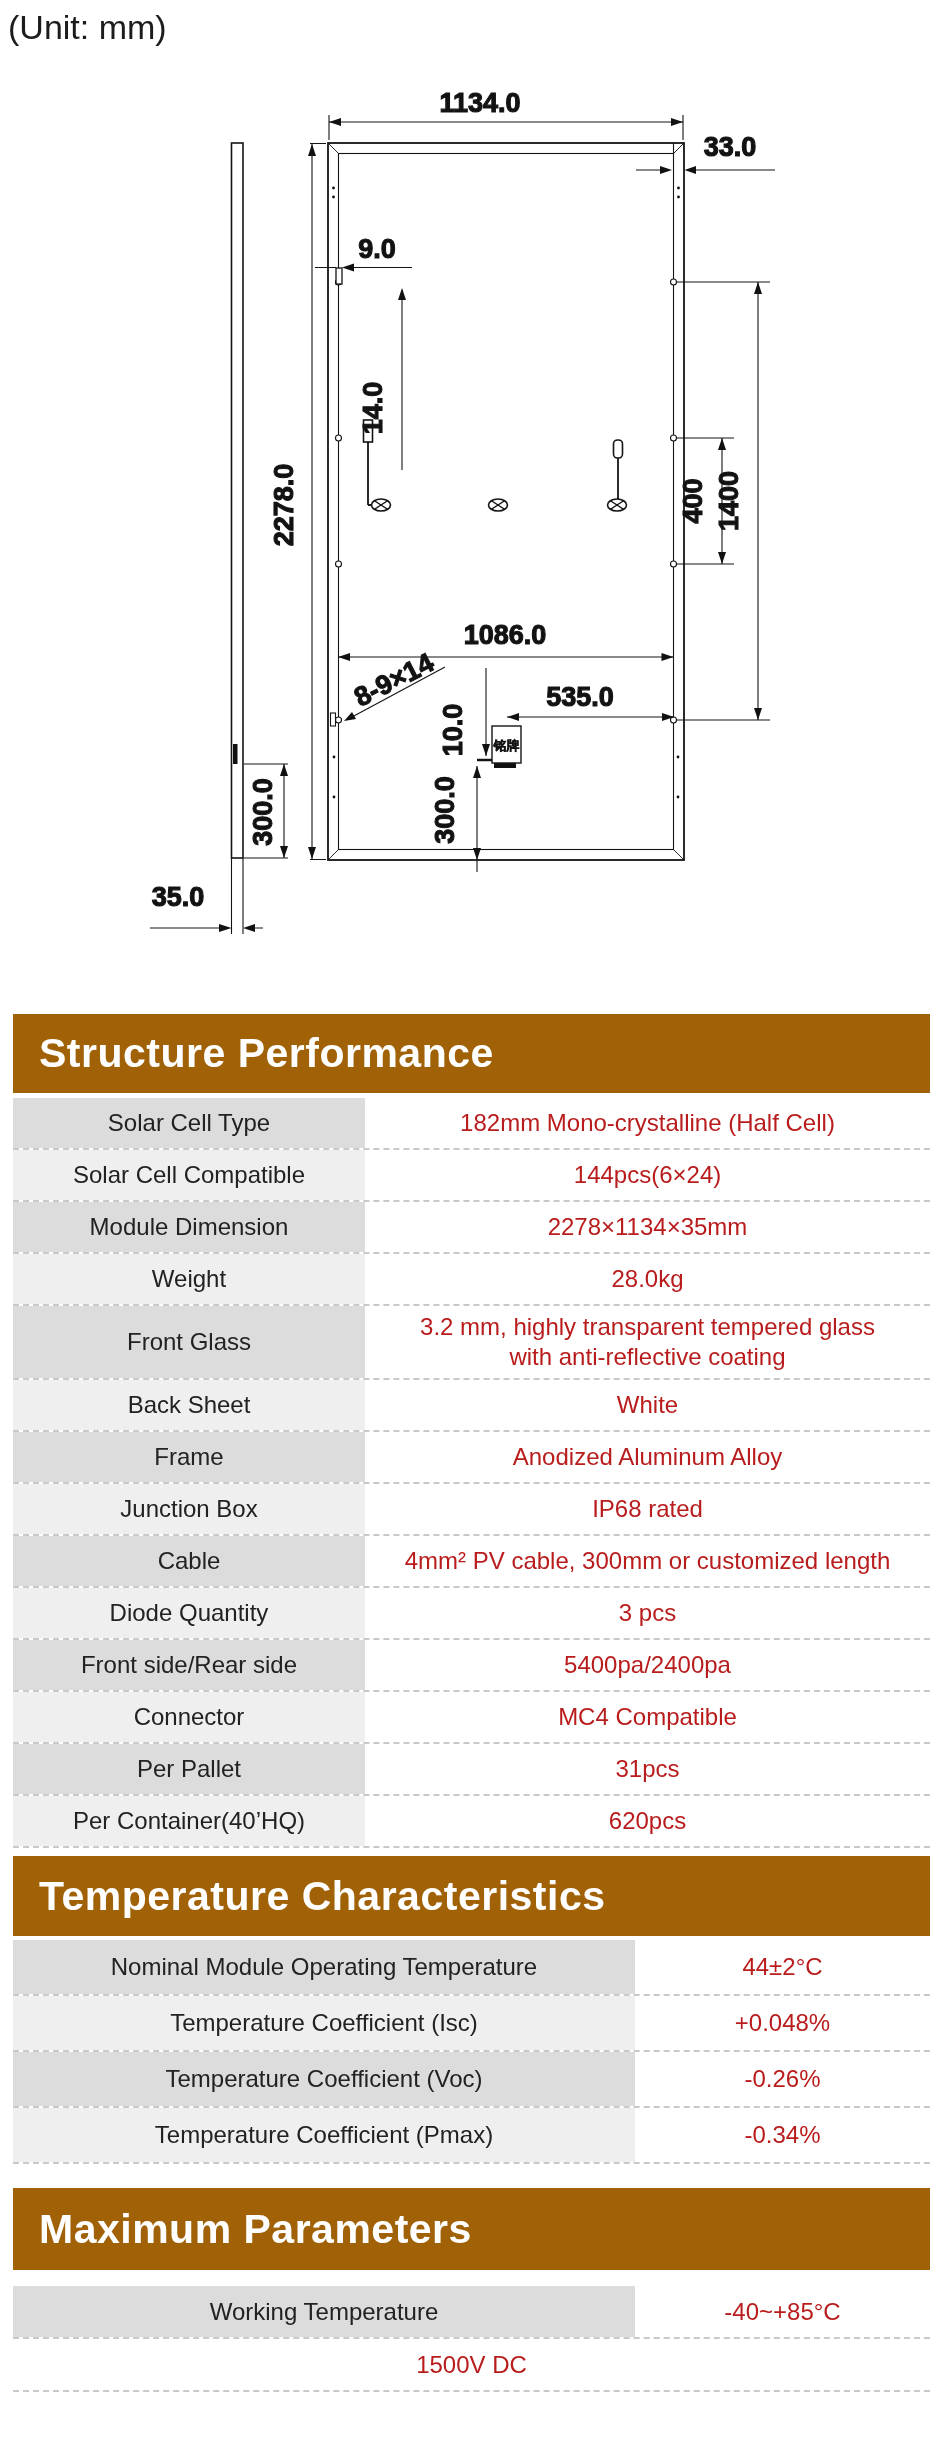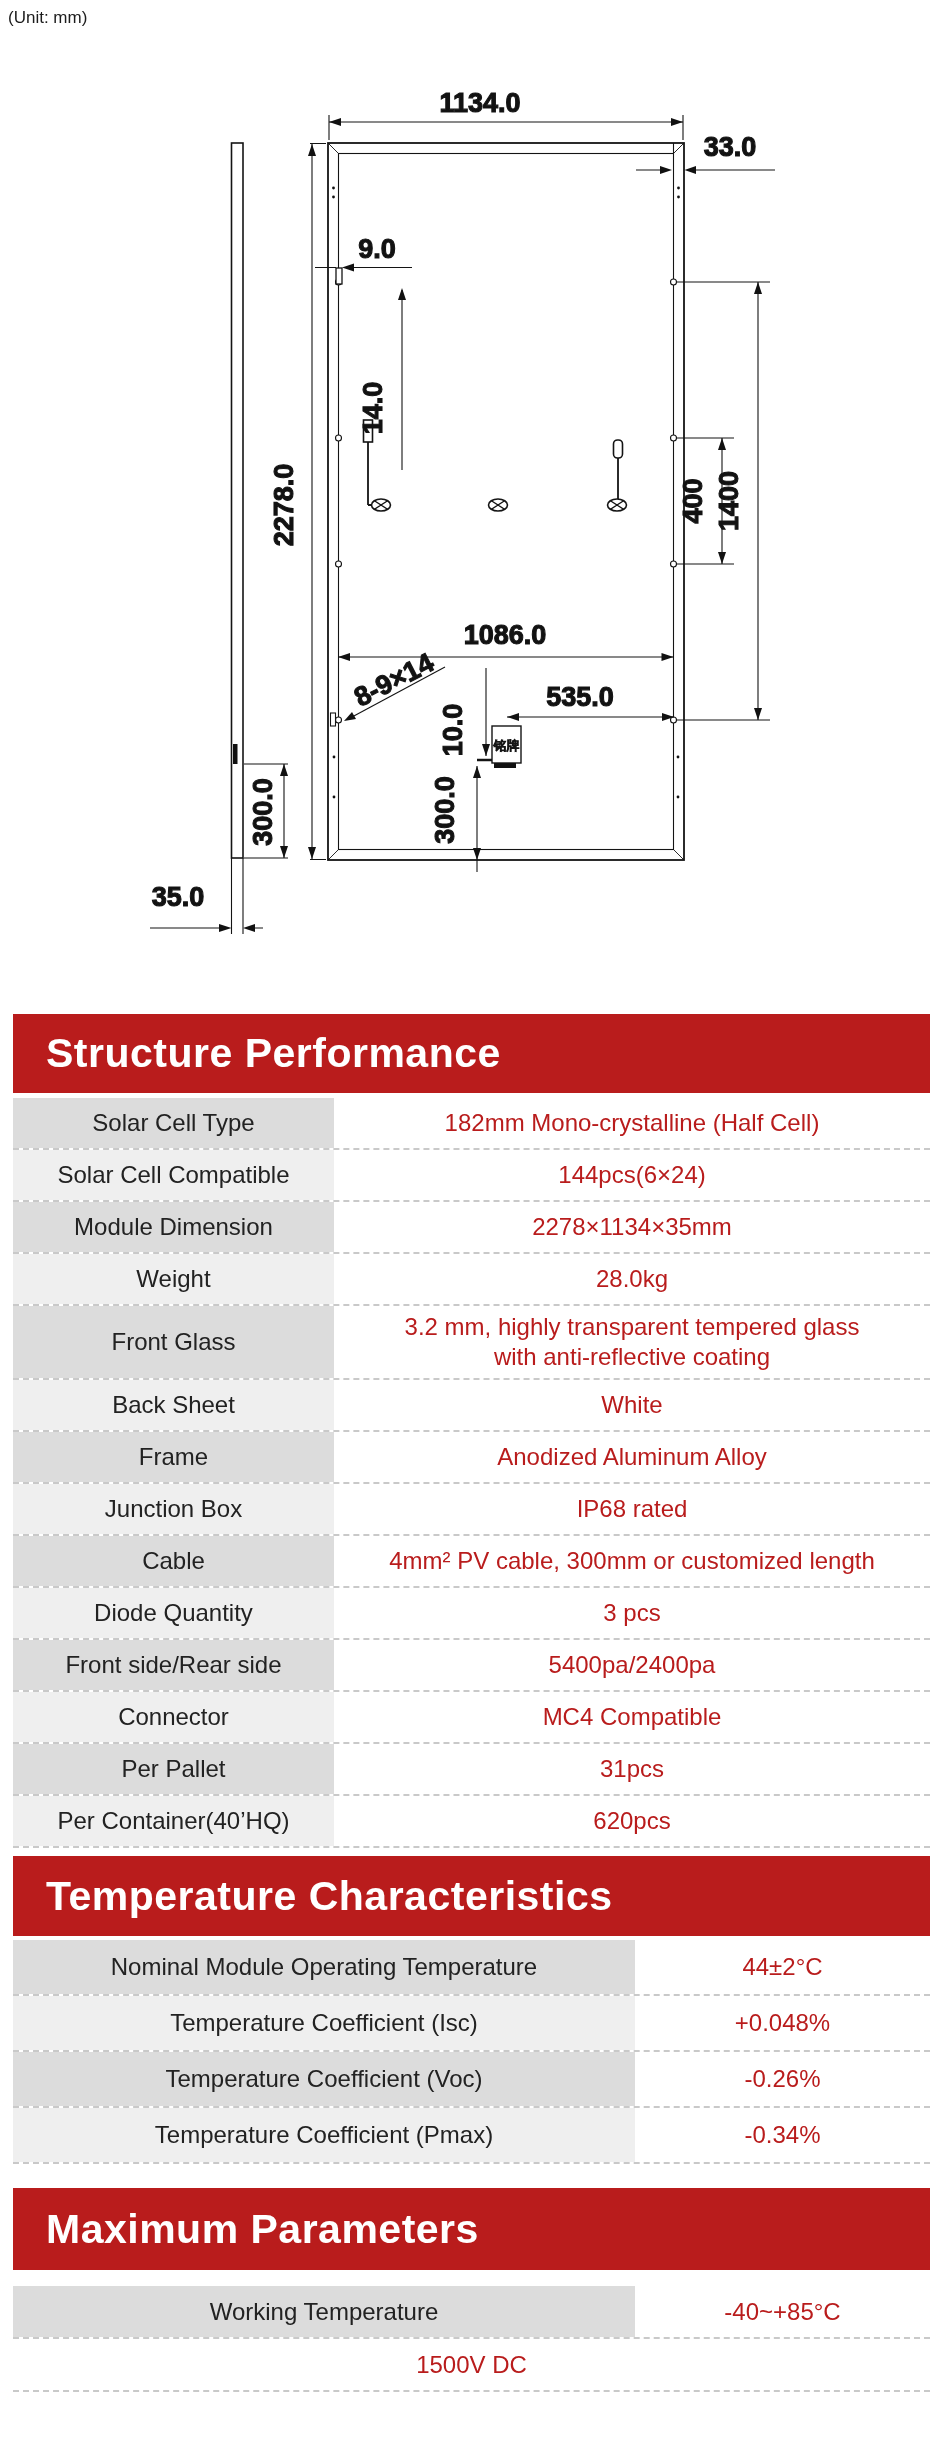--- a/index.html
+++ b/index.html
@@ -1,35 +1,35 @@
 <!DOCTYPE html>
 <html><head>
 <meta charset="utf-8">
 <style>
   html,body{margin:0;padding:0;background:#fff;}
   .page{position:relative;width:939px;height:2449px;background:#fff;
         font-family:"Liberation Sans",sans-serif;overflow:hidden;}
-  .unit{position:absolute;left:8px;top:8px;font-size:17px;color:#1c1c1c;}
+  .unit{position:absolute;left:8px;top:8px;font-size:34px;color:#1c1c1c;}
   svg.drawing{position:absolute;left:0;top:0;}
   .dim-text{font-family:"Liberation Sans",sans-serif;font-size:27px;font-weight:700;fill:#121212;}
   .dim-text.small{font-size:13px;font-weight:400;}
   .sec{position:absolute;left:13px;width:917px;}
-  .bar{background:#b91c1c;color:#fff;display:flex;align-items:center;
-       padding-left:33px;font-size:41px;font-weight:700;letter-spacing:.5px;}
+  .bar{background:#a16207;color:#fff;display:flex;align-items:center;
+       padding-left:26px;font-size:41px;font-weight:700;letter-spacing:.5px;}
   .tbl .row{display:flex;border-bottom:2px dashed #c9c9c9;background:#fff;}
   .tbl .lbl{display:flex;align-items:center;justify-content:center;text-align:center;
             color:#222;font-size:24px;}
   .tbl .val{flex:1;display:flex;align-items:center;justify-content:center;text-align:center;
             color:#b91c1c;font-size:24px;line-height:1.25;padding:0 10px;box-sizing:border-box;}
   
   .s-bar{height:79px;}
   .s-tbl{margin-top:5px;}
   .s-tbl .row{height:50px;}
   .s-tbl .row.tall{height:72px;}
-  .s-tbl .lbl{width:321px;}
+  .s-tbl .lbl{width:352px;}
   .s-tbl .row:nth-child(odd) .lbl{background:#dcdcdc;}
   .s-tbl .row:nth-child(even) .lbl{background:#efefef;}
   
   .t-bar{height:80px;}
   .t-tbl{margin-top:4px;}
   .t-tbl .row{height:54px;}
   .t-tbl .lbl{width:622px;}
   .t-tbl .row:nth-child(odd) .lbl{background:#dcdcdc;}
   .t-tbl .row:nth-child(even) .lbl{background:#efefef;}
   

